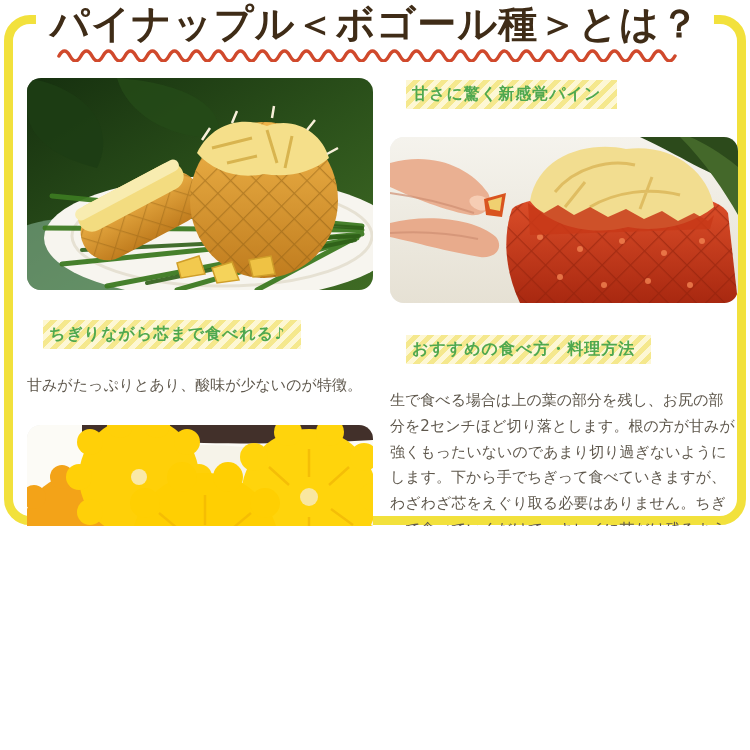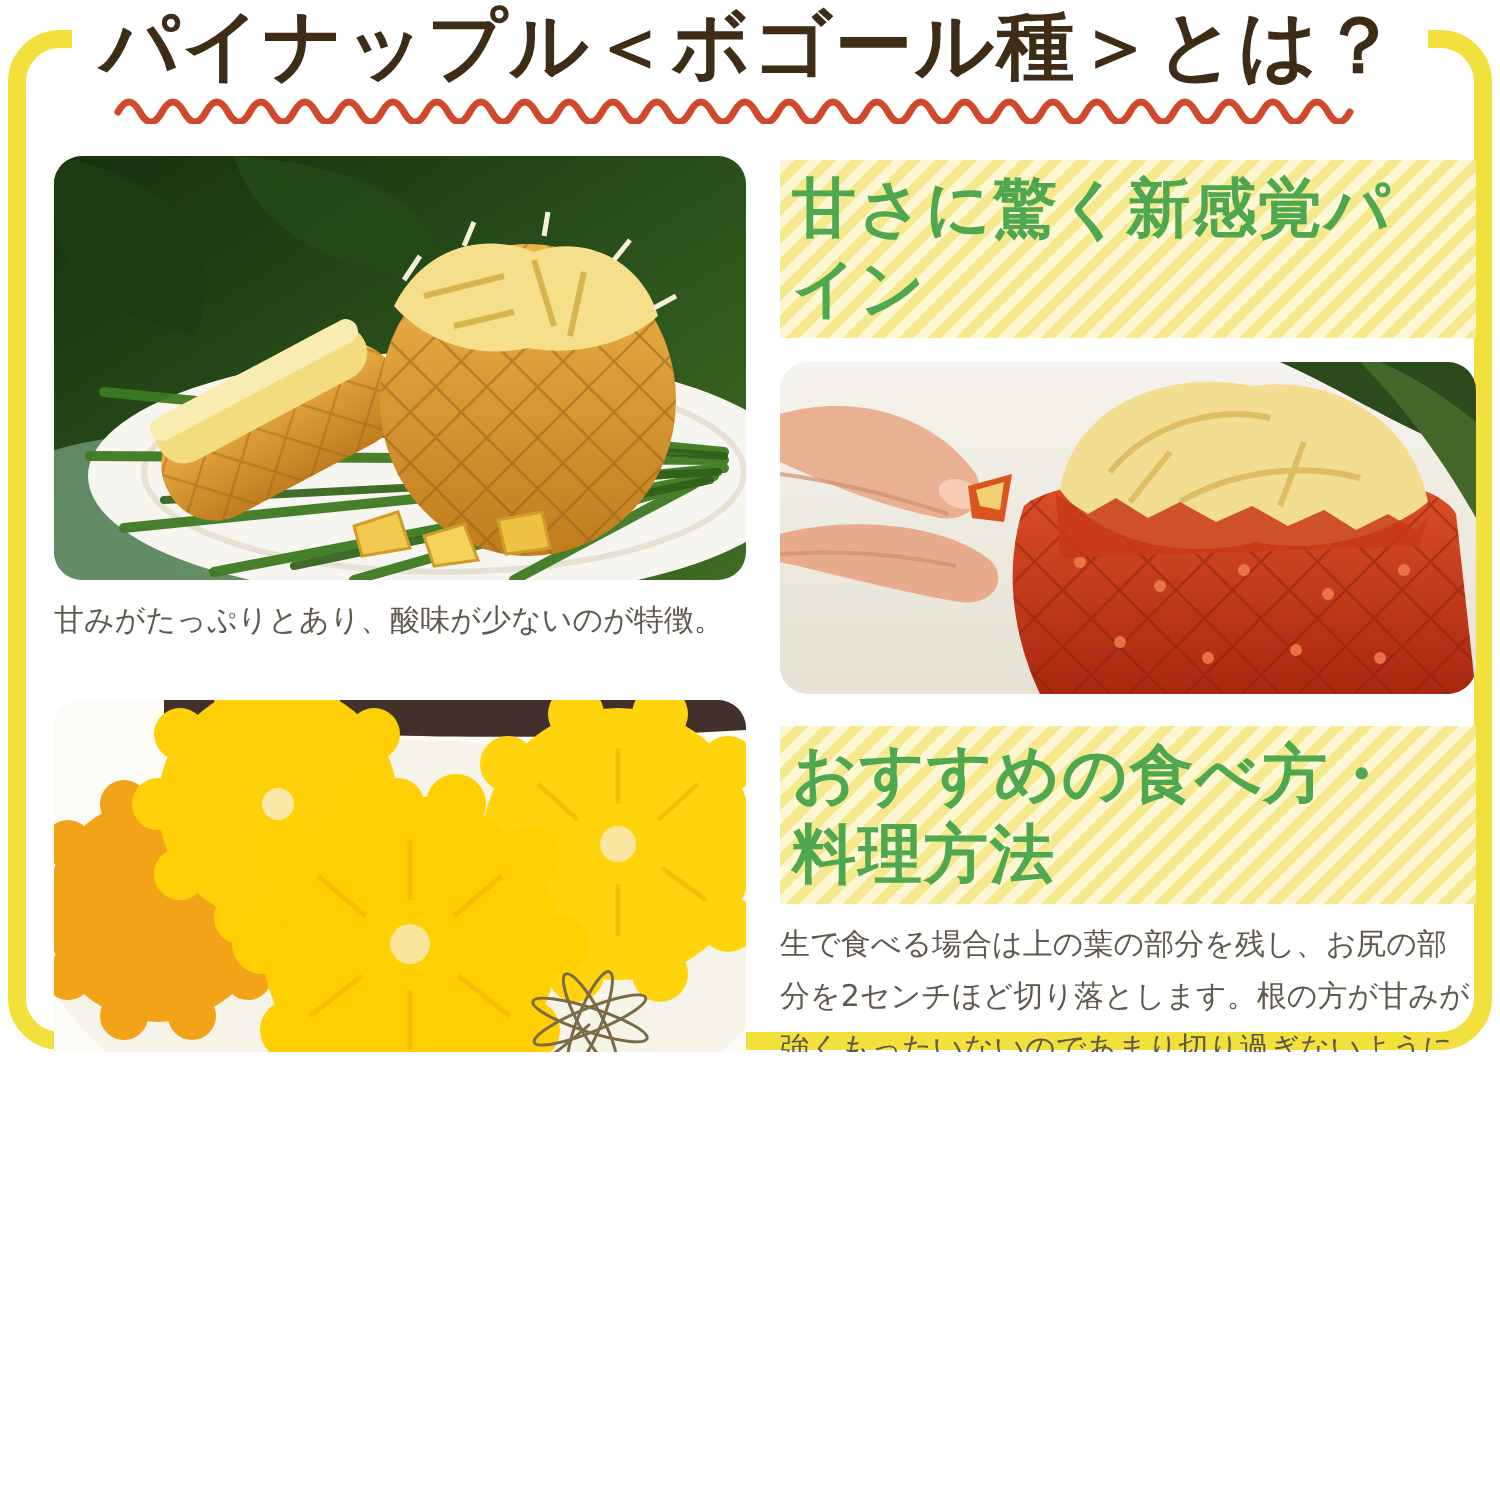--- a/index.html
+++ b/index.html
@@ -17,22 +17,22 @@
   .wave{display:block;margin:-2px auto 0;}
 
   
   .col{position:absolute;top:78px;}
   .col-left{left:27px;width:346px;}
   .col-right{left:390px;width:348px;}
 
   .photo{border-radius:14px;overflow:hidden;line-height:0;background:#eee;}
   .photo svg{display:block;}
 
-  .sec-heading{display:inline-block;font-size:32px;font-weight:700;color:#4fa84f;
-               letter-spacing:1px;line-height:1.25;padding:4px 16px 5px 6px;margin:0;
+  .sec-heading{display:inline-block;font-size:16px;font-weight:700;color:#4fa84f;
+               letter-spacing:1px;line-height:1.25;padding:4px 16px 5px 6px;margin:16px;
                background:repeating-linear-gradient(135deg,#fdf7d4 0 5px,#f5e88d 5px 10px);}
   .h-block{margin-top:14px;}
 
   .body-text{font-size:15px;line-height:1.72;color:#5f584d;margin:8px 0 0 0;}
   .body-text p{margin:0;}
   .hl{background:#fbe3e3;font-weight:700;color:#3e372e;}
 
   .mt-img{margin-top:26px;}
   .mt-img-r{margin-top:12px;}
   .mt-h{margin-top:16px;text-decoration:underline;}
@@ -105,20 +105,23 @@
           </g>
         </g>
         <g stroke="#cf9e2a" stroke-width="1.5">
           <polygon points="150,185 172,178 178,196 154,200" fill="#f2c94e"></polygon>
           <polygon points="185,190 205,184 212,202 190,205" fill="#f5d35a"></polygon>
           <polygon points="222,182 244,178 248,196 226,199" fill="#efc244"></polygon>
         </g>
       </svg>
     </div>
 
+    <div class="h-block">
+      <h2 class="sec-heading">ちぎりながら芯まで食べれる♪</h2>
+    </div>
 
     <div class="body-text">
       <p><span>甘みがたっぷりとあり、酸味が少ないのが特徴。</span></p>
     </div>
 
     <div class="photo mt-img" style="height:200px;">
       <svg width="346" height="200" viewBox="0 0 346 200">
         <rect width="346" height="200" fill="#fcfbf6"></rect>
         <ellipse cx="180" cy="120" rx="185" ry="100" fill="#f4f0e4" opacity="0.7"></ellipse>
         <path d="M55,0 H346 V15 C250,21 120,19 55,10 Z" fill="#42302a"></path>

